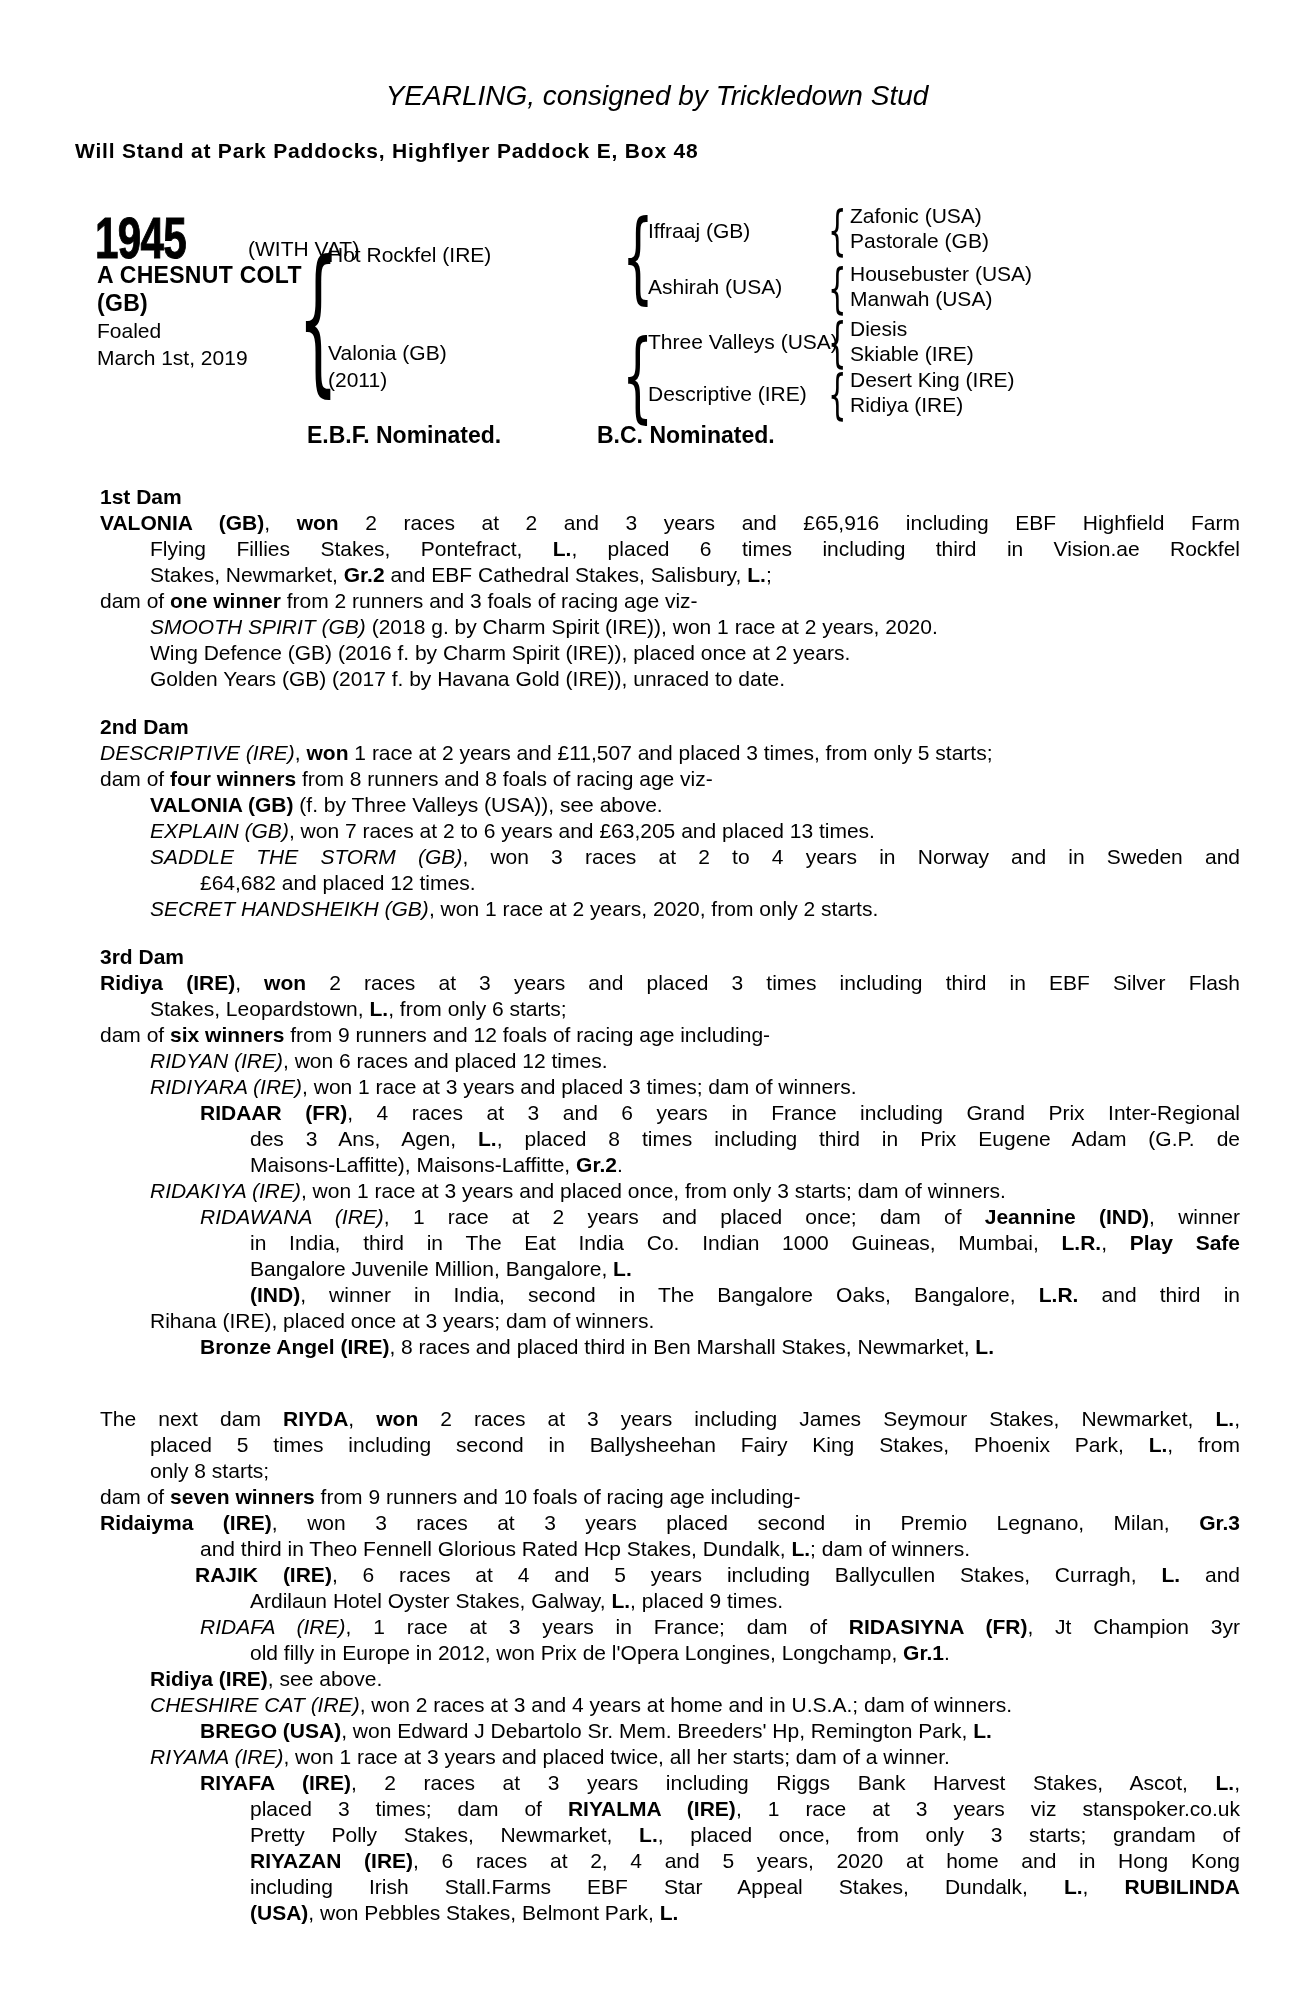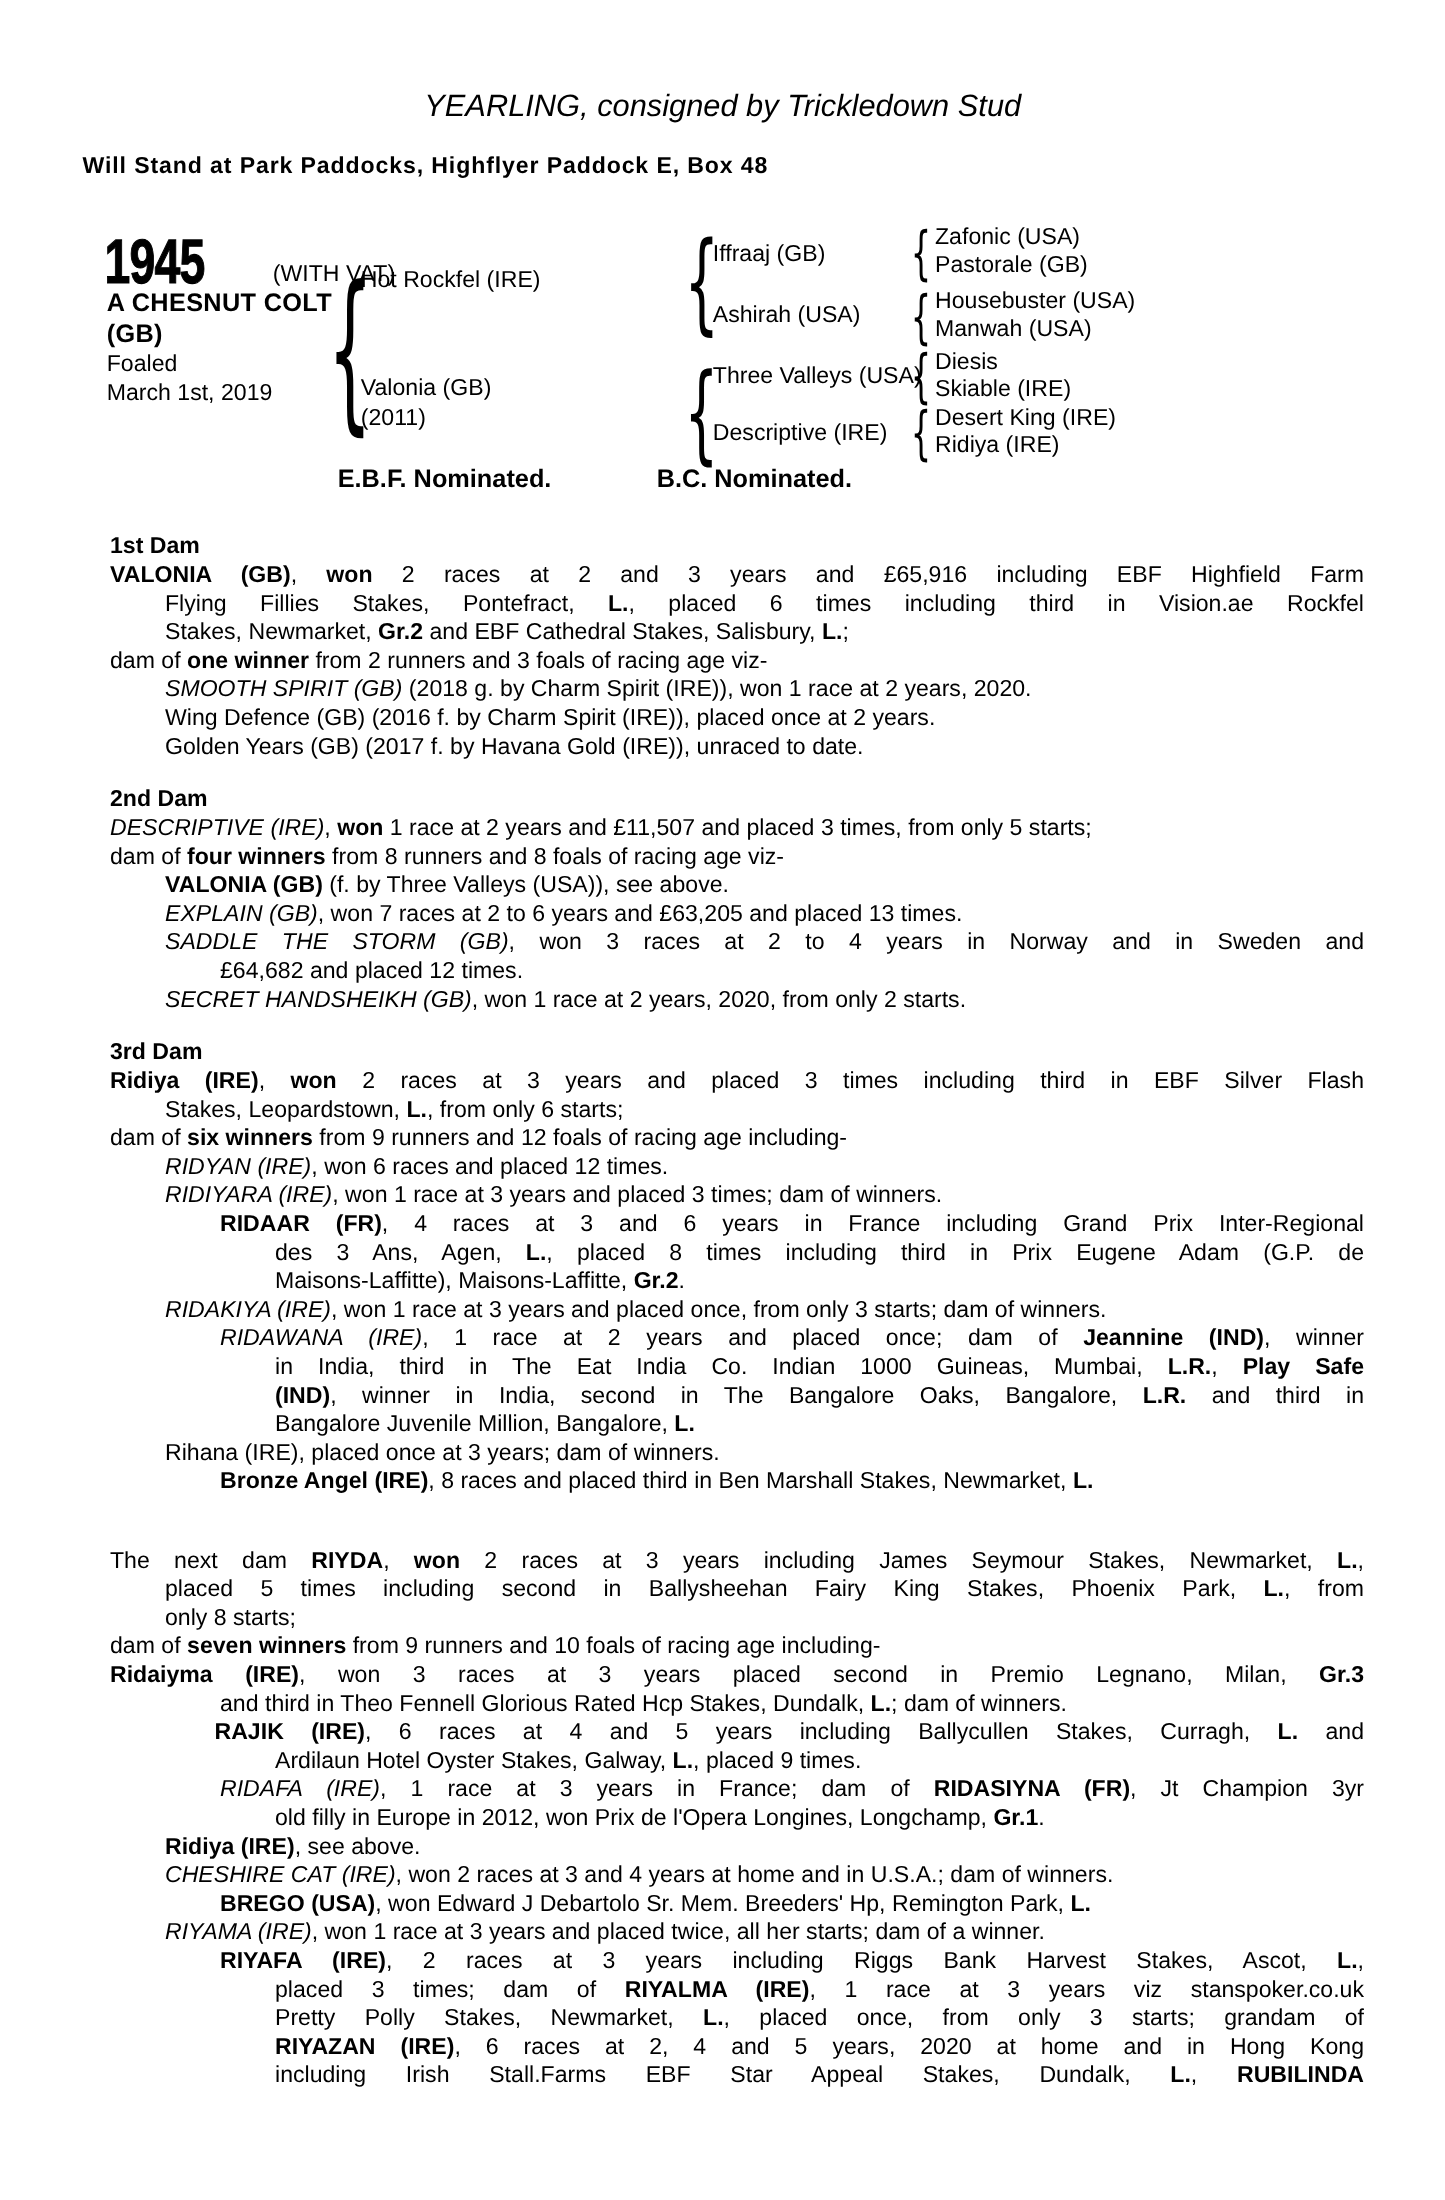--- a/index.html
+++ b/index.html
@@ -136,22 +136,22 @@
           <div class="line just" style="margin-left: 100px;"><span class="r-b">RIDAAR (FR)</span><span class="r-n">, 4 races at 3 and 6 years in France including Grand Prix Inter-Regional</span></div>
           <div class="line just" style="margin-left: 150px;"><span class="r-n">des 3 Ans, Agen, </span><span class="r-b">L.</span><span class="r-n">, placed 8 times including third in Prix Eugene Adam (G.P. de</span></div>
           <div class="line" style="margin-left: 150px;"><span class="r-n">Maisons-Laffitte), Maisons-Laffitte, </span><span class="r-b">Gr.2</span><span class="r-n">.</span></div>
         </div>
         <div>
           <div class="line" style="margin-left: 50px;"><span class="r-i">RIDAKIYA (IRE)</span><span class="r-n">, won 1 race at 3 years and placed once, from only 3 starts; dam of winners.</span></div>
         </div>
         <div>
           <div class="line just" style="margin-left: 100px;"><span class="r-i">RIDAWANA (IRE)</span><span class="r-n">, 1 race at 2 years and placed once; dam of </span><span class="r-b">Jeannine (IND)</span><span class="r-n">, winner</span></div>
           <div class="line just" style="margin-left: 150px;"><span class="r-n">in India, third in The Eat India Co. Indian 1000 Guineas, Mumbai, </span><span class="r-b">L.R.</span><span class="r-n">, </span><span class="r-b">Play Safe</span></div>
+          <div class="line" style="margin-left: 150px;"><span class="r-n">Bangalore Juvenile Million, Bangalore, </span><span class="r-b">L.</span></div>
           <div class="line just" style="margin-left: 150px;"><span class="r-b">(IND)</span><span class="r-n">, winner in India, second in The Bangalore Oaks, Bangalore, </span><span class="r-b">L.R.</span><span class="r-n"> and third in</span></div>
-          <div class="line" style="margin-left: 150px;"><span class="r-n">Bangalore Juvenile Million, Bangalore, </span><span class="r-b">L.</span></div>
         </div>
         <div>
           <div class="line" style="margin-left: 50px;"><span class="r-n">Rihana (IRE), placed once at 3 years; dam of winners.</span></div>
         </div>
         <div>
           <div class="line" style="margin-left: 100px;"><span class="r-b">Bronze Angel (IRE)</span><span class="r-n">, 8 races and placed third in Ben Marshall Stakes, Newmarket, </span><span class="r-b">L.</span></div>
         </div>
       </div>
       <div class="section nohead">
         <div>
@@ -185,17 +185,18 @@
         </div>
         <div>
           <div class="line" style="margin-left: 50px;"><span class="r-i">RIYAMA (IRE)</span><span class="r-n">, won 1 race at 3 years and placed twice, all her starts; dam of a winner.</span></div>
         </div>
         <div>
           <div class="line just" style="margin-left: 100px;"><span class="r-b">RIYAFA (IRE)</span><span class="r-n">, 2 races at 3 years including Riggs Bank Harvest Stakes, Ascot, </span><span class="r-b">L.</span><span class="r-n">,</span></div>
           <div class="line just" style="margin-left: 150px;"><span class="r-n">placed 3 times; dam of </span><span class="r-b">RIYALMA (IRE)</span><span class="r-n">, 1 race at 3 years viz stanspoker.co.uk</span></div>
           <div class="line just" style="margin-left: 150px;"><span class="r-n">Pretty Polly Stakes, Newmarket, </span><span class="r-b">L.</span><span class="r-n">, placed once, from only 3 starts; grandam of</span></div>
           <div class="line just" style="margin-left: 150px;"><span class="r-b">RIYAZAN (IRE)</span><span class="r-n">, 6 races at 2, 4 and 5 years, 2020 at home and in Hong Kong</span></div>
           <div class="line just" style="margin-left: 150px;"><span class="r-n">including Irish Stall.Farms EBF Star Appeal Stakes, Dundalk, </span><span class="r-b">L.</span><span class="r-n">, </span><span class="r-b">RUBILINDA</span></div>
+          <div class="line" style="margin-left: 150px;"><span class="r-b">(USA)</span><span class="r-n">, won Pebbles Stakes, Belmont Park, </span><span class="r-b">L.</span></div>
         </div>
       </div>
     </div>
 
 </div>
 
 </body></html>

